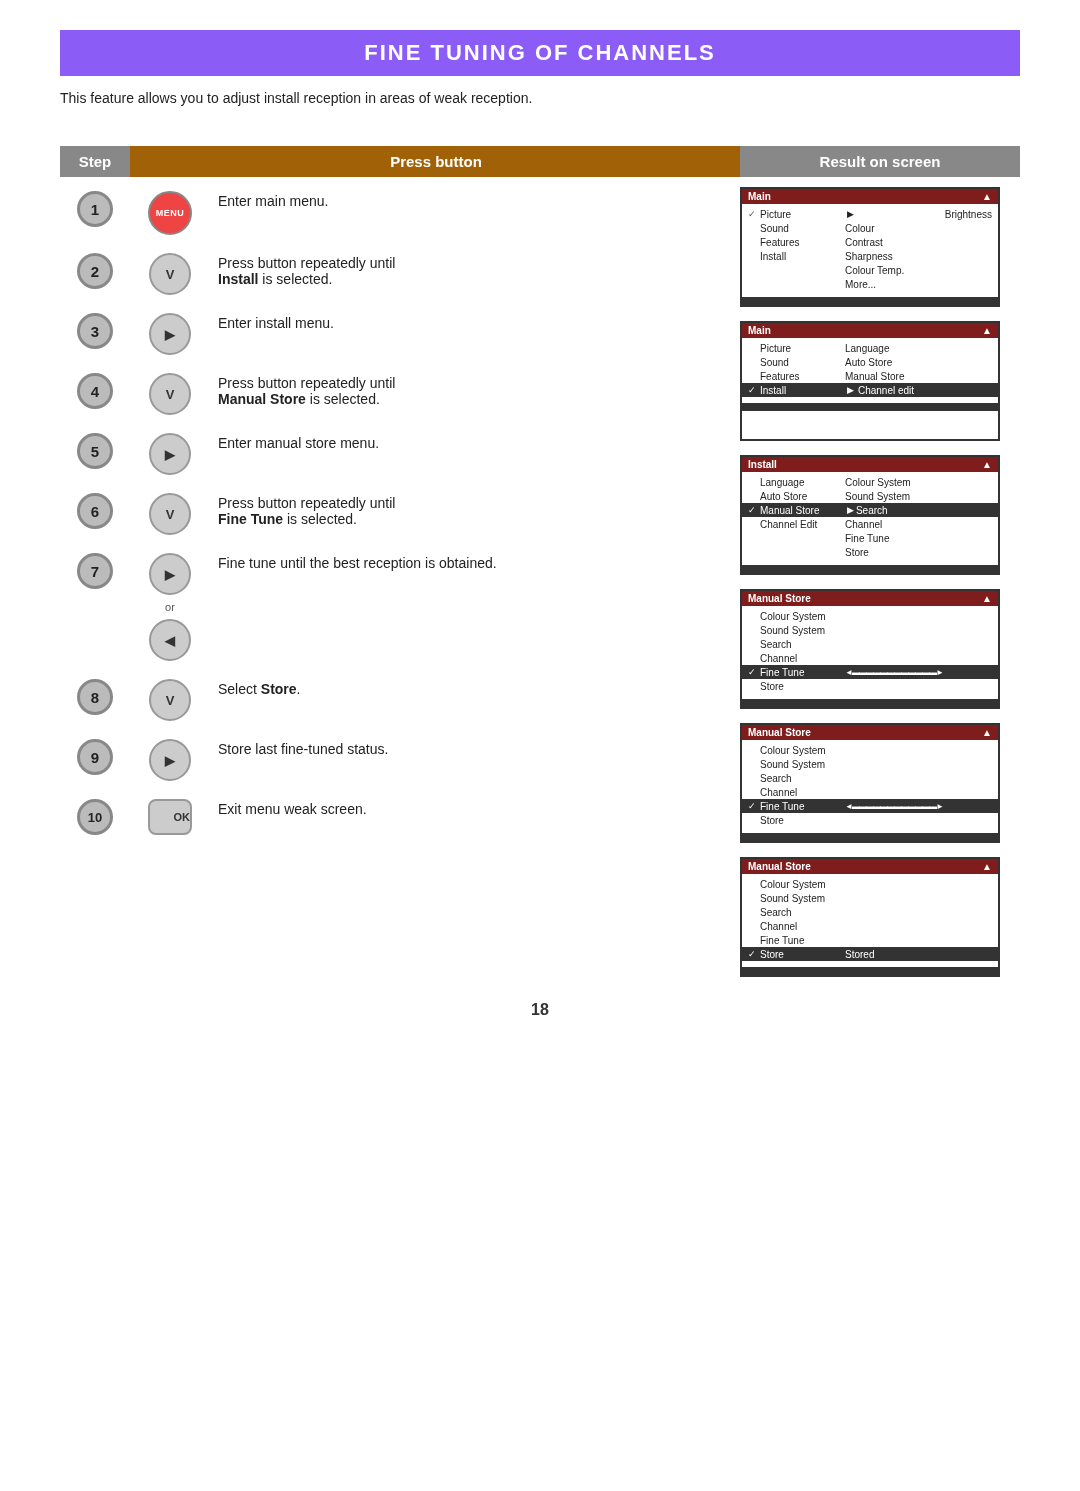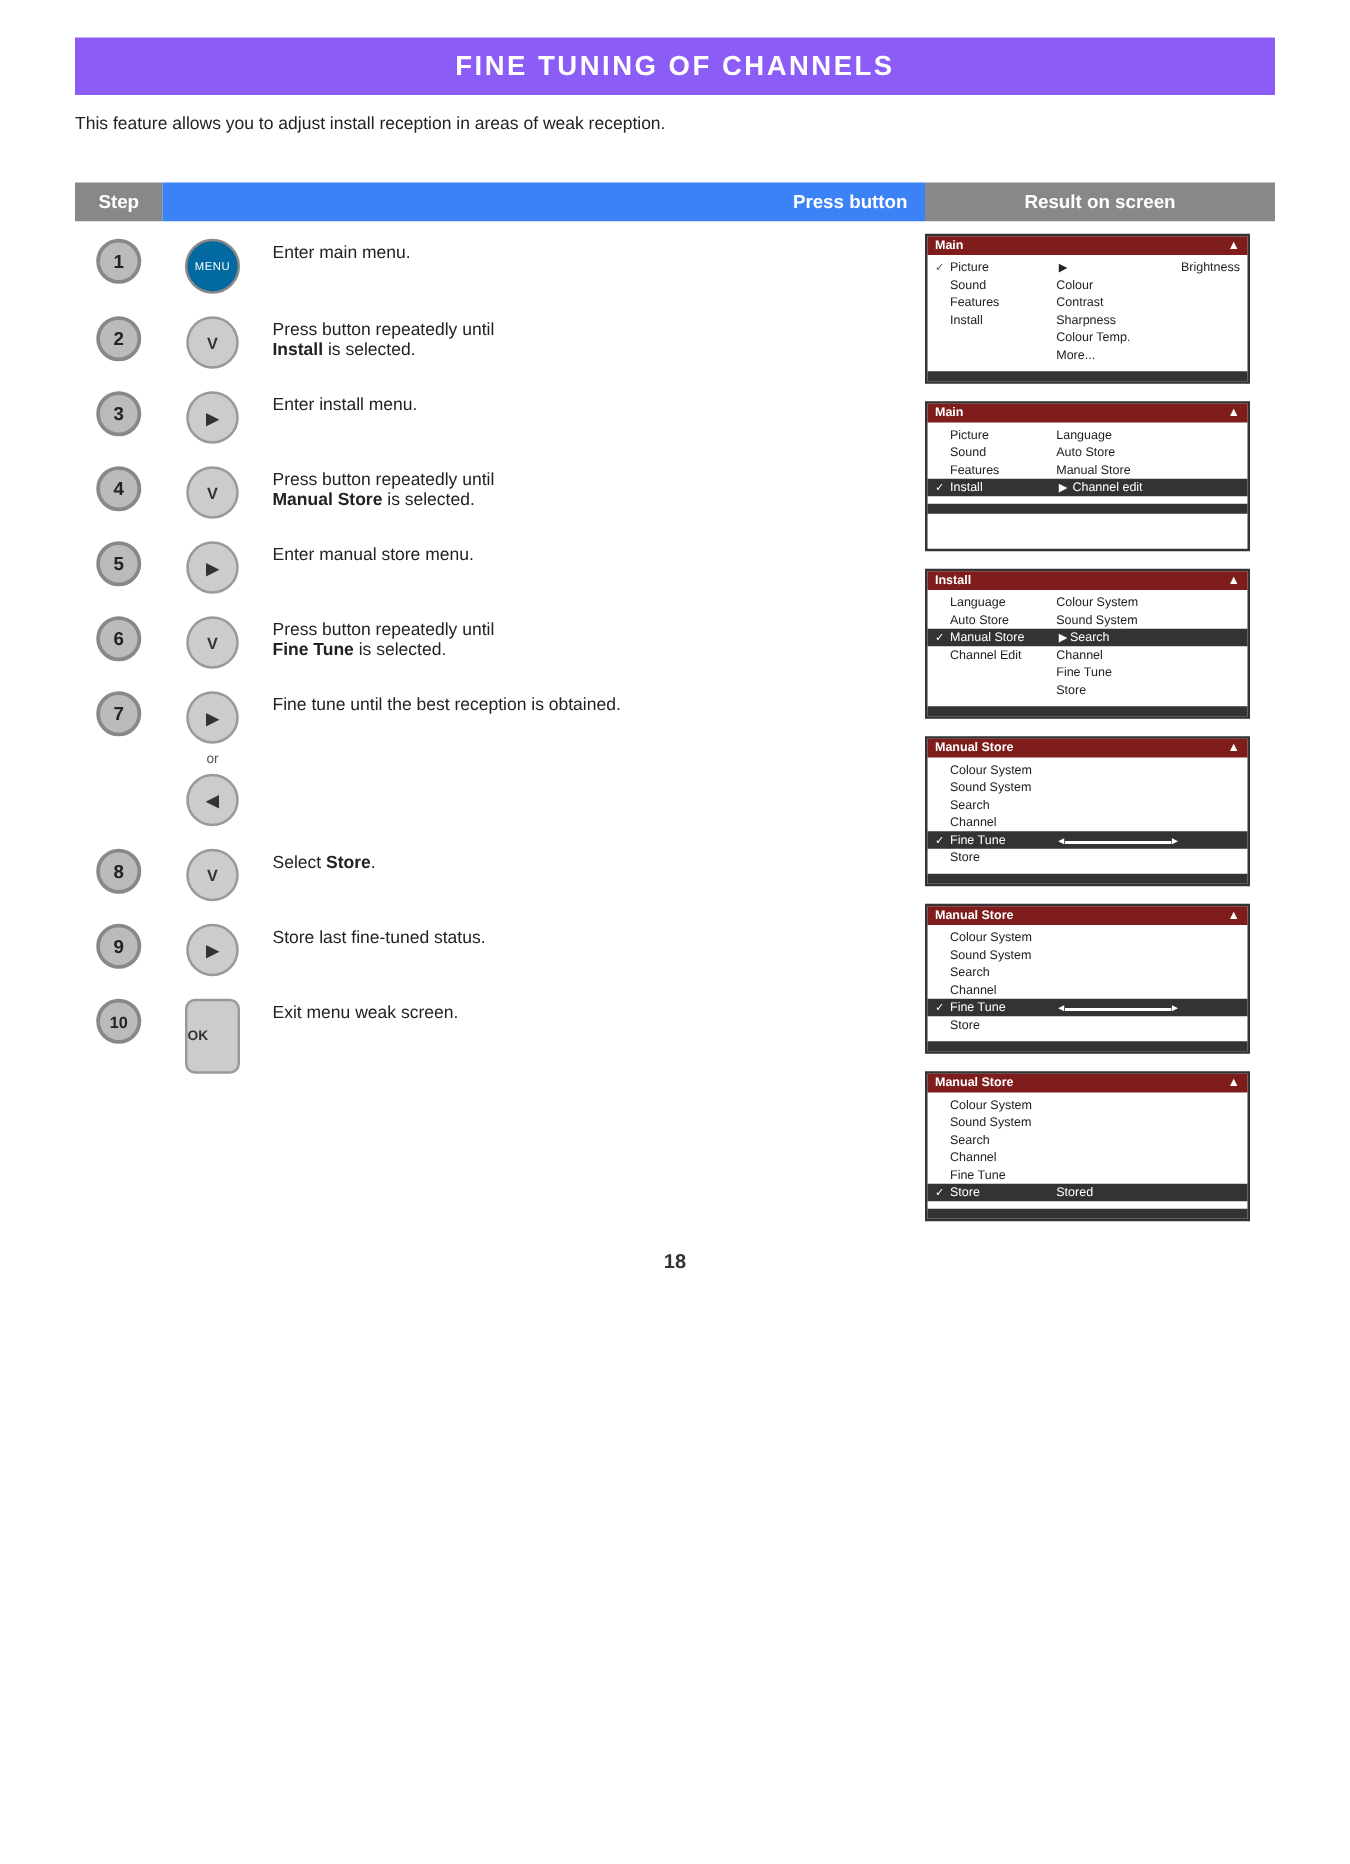--- a/index.html
+++ b/index.html
@@ -49,22 +49,22 @@
       justify-content: center;
     }
 
     .header-cell.step-cell {
       background: #888;
       font-size: 15px;
       font-weight: bold;
     }
 
     .header-cell.press-cell {
-      background: #3b82f6;
-      justify-content: flex-end;
+      background: #a16207;
+      justify-content: center;
       padding-left: 16px;
     }
 
     .header-cell.result-cell {
       background: #888;
       justify-content: center;
     }
 
     .main-content {
       display: flex;
@@ -150,41 +150,41 @@
       font-weight: bold;
       color: #333;
       cursor: pointer;
       user-select: none;
     }
 
     .btn-menu {
       width: 44px;
       height: 44px;
       border-radius: 50%;
-      background: #0369a1;
+      background: #ef4444;
       border: 2px solid #888;
       display: flex;
       align-items: center;
       justify-content: center;
       font-size: 9px;
-      font-weight: normal;
+      font-weight: bold;
       color: #fff;
       letter-spacing: 0.5px;
       cursor: pointer;
     }
 
     .btn-ok {
       width: 44px;
-      height: 60px;
+      height: 36px;
       border-radius: 8px;
       background: #ccc;
       border: 2px solid #999;
       display: flex;
       align-items: center;
-      justify-content: flex-start;
+      justify-content: flex-end;
       font-size: 11px;
       font-weight: bold;
       color: #333;
       cursor: pointer;
     }
 
     .or-label {
       font-size: 11px;
       color: #555;
       text-align: center;

